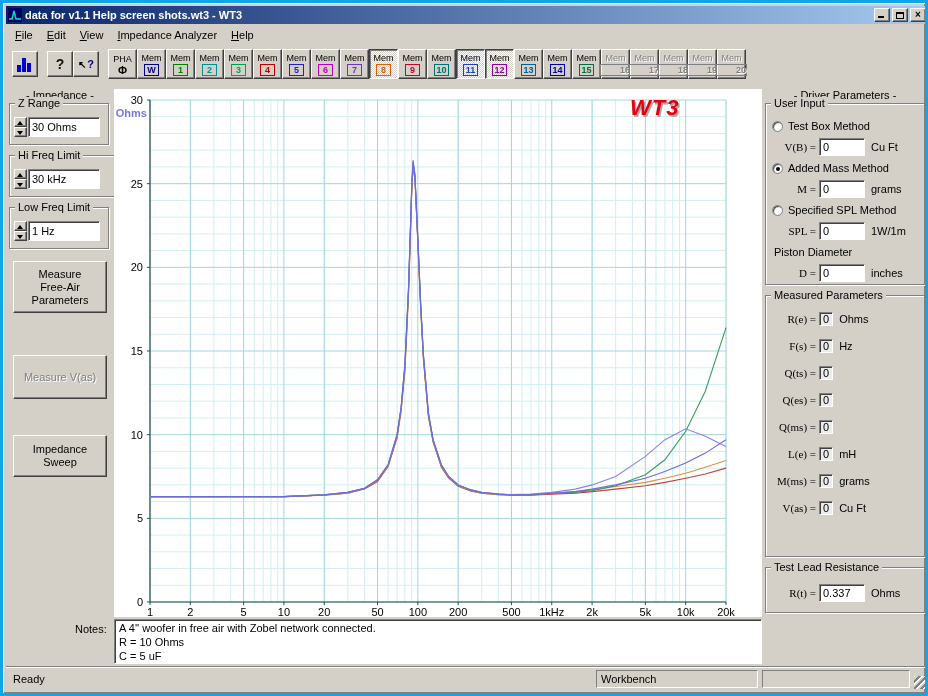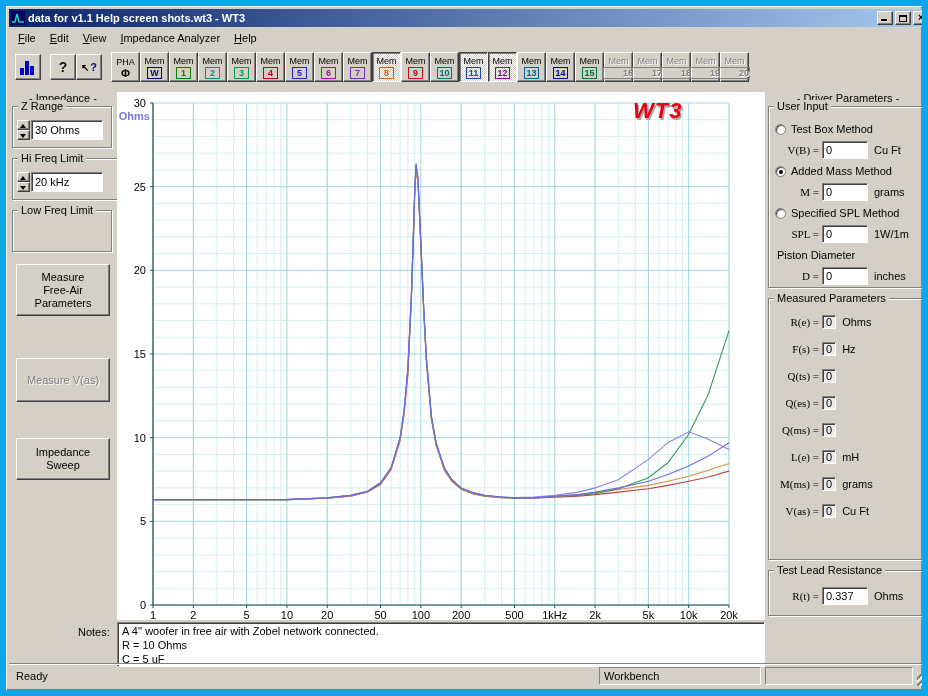--- a/index.html
+++ b/index.html
@@ -1,18 +1,18 @@
 <!DOCTYPE html>
 <html><head>
 <meta charset="utf-8">
 <style>
   *{box-sizing:border-box;margin:0;padding:0;}
   html,body{width:928px;height:696px;}
   body{font-family:"Liberation Sans",sans-serif;font-size:11px;color:#000;background:#404040;}
-  #window{position:relative;width:928px;height:696px;background:#d4d0c8;border:6px solid #0ea5e9;
+  #window{position:relative;width:928px;height:696px;background:#d4d0c8;border:3px solid #0ea5e9;
           box-shadow:inset 1px 1px 0 #ffffff, inset -1px -1px 0 #808080;overflow:hidden;}
 
   
   .titlebar{position:absolute;left:3px;top:3px;width:922px;height:18px;
             background:linear-gradient(90deg,#0a246a,#a6caf0);display:flex;align-items:center;padding:0 2px;}
   .app-icon{width:14px;height:14px;margin-right:3px;flex:0 0 auto;}
   .title-text{color:#fff;font-weight:bold;font-size:11px;flex:1;white-space:nowrap;overflow:hidden;}
   .win-btns{display:flex;gap:2px;}
   .win-btn{width:16px;height:14px;background:#d4d0c8;border:1px solid;border-color:#fff #404040 #404040 #fff;
            box-shadow:inset -1px -1px 0 #808080;display:flex;align-items:center;justify-content:center;
@@ -272,27 +272,36 @@
     </div>
 
     <div class="groupbox gb-hi">
       <span class="group-label">Hi Freq Limit</span>
       <div class="gb-row">
         <div class="spin">
             <span class="spin-btn up"></span>
             <span class="spin-btn dn"></span>
           </div>
         <div class="field">
-            <span>20 kHz</span>
+            <span>30 kHz</span>
           </div>
       </div>
     </div>
 
     <div class="groupbox gb-lo">
       <span class="group-label">Low Freq Limit</span>
+      <div class="gb-row">
+        <div class="spin">
+            <span class="spin-btn up"></span>
+            <span class="spin-btn dn"></span>
+          </div>
+        <div class="field">
+            <span>1 Hz</span>
+          </div>
+      </div>
     </div>
 
     <div class="btn3d b-free">Measure
 Free-Air
 Parameters</div>
     <div class="btn3d b-vas disabled">Measure V(as)</div>
     <div class="btn3d b-sweep">Impedance
 Sweep</div>
   </div>
 

